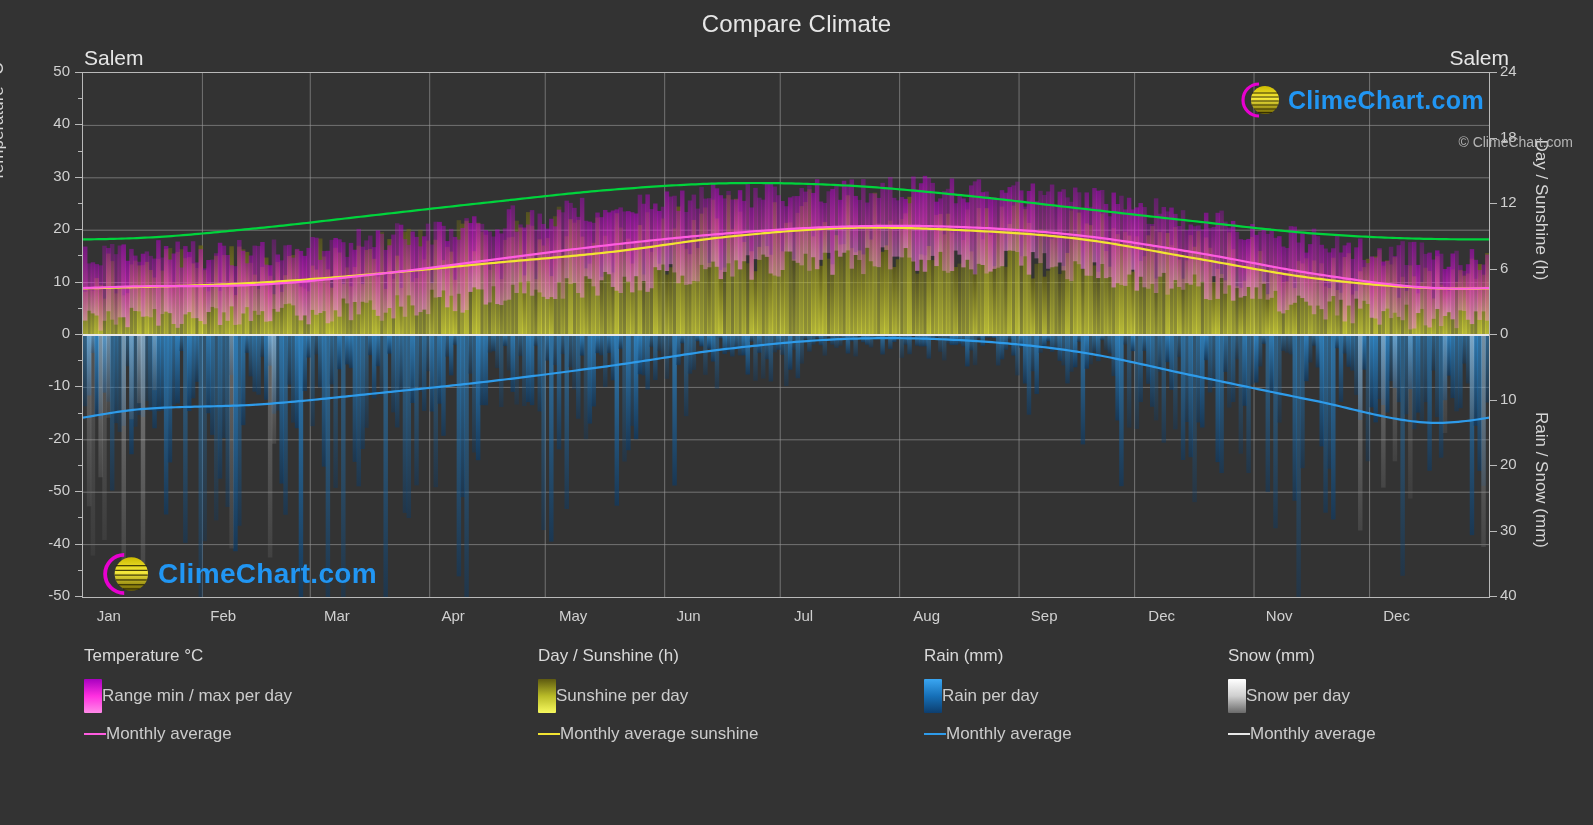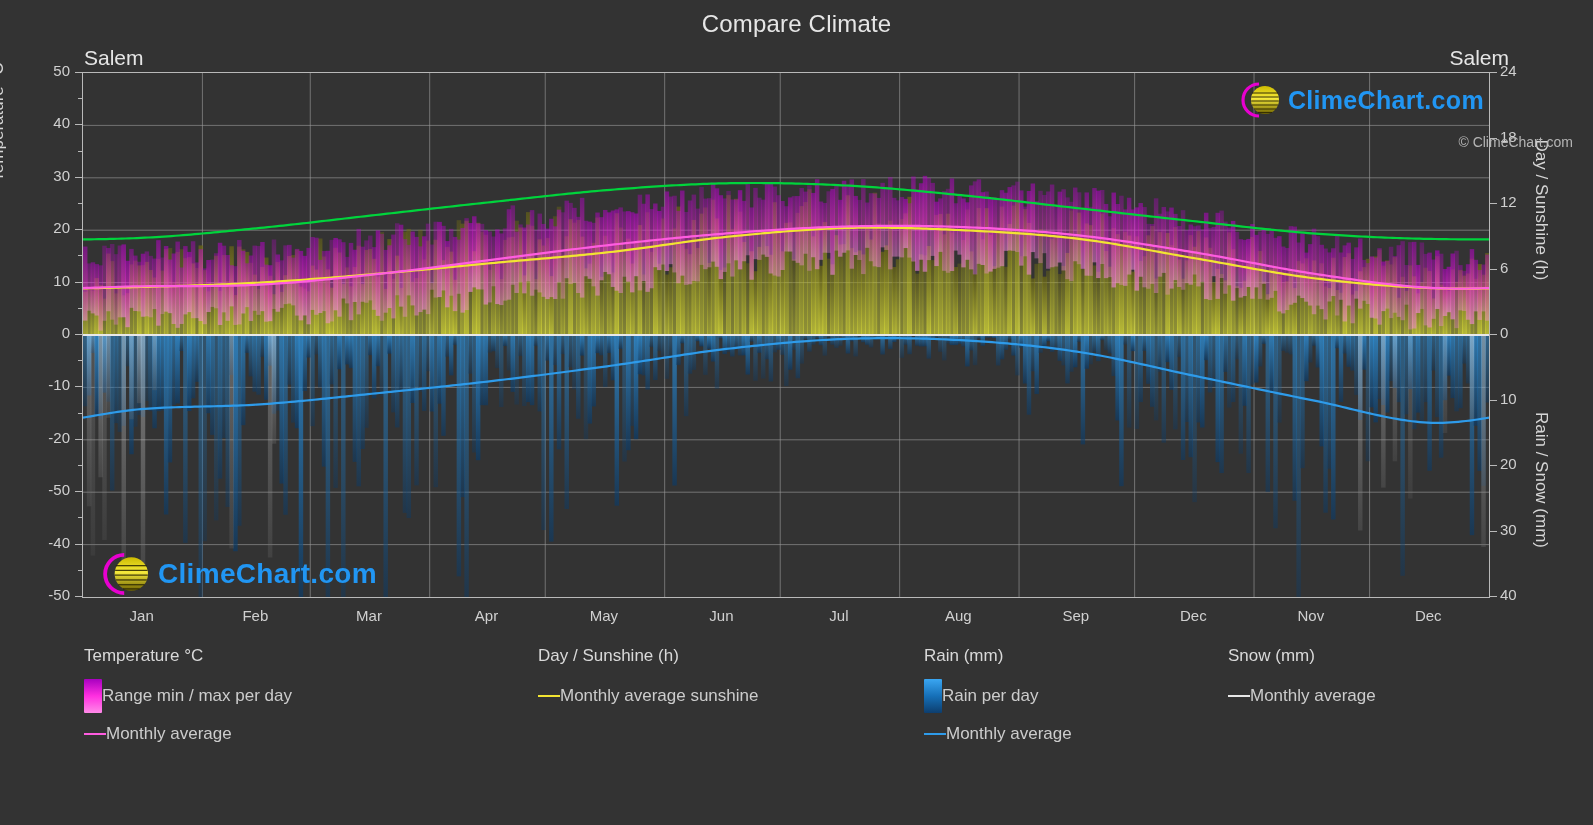--- a/index.html
+++ b/index.html
@@ -29,21 +29,21 @@
     overflow:hidden;
   }
   #plot svg{position:absolute;left:0;top:0;}
   .gridline{stroke:#9a9a9a;stroke-width:1;opacity:.62;}
   .zeroline{stroke:#e8e8e8;stroke-width:2;}
 
   
   .ytick{position:absolute;font-size:15px;color:#d0d0d0;text-align:right;width:42px;}
   .ytick-r{position:absolute;font-size:15px;color:#d0d0d0;text-align:left;width:42px;}
   .tickmark{position:absolute;background:#b9b9b9;}
-  .xtick{position:absolute;font-size:15px;color:#d0d0d0;text-align:center;width:90px;top:607px;}
+  .xtick{position:absolute;font-size:15px;color:#d0d0d0;width:90px;top:607px;}
 
   .axis-title-left{
     position:absolute;left:-12px;top:232px;width:220px;
     transform:rotate(-90deg);transform-origin:left top;
     font-size:17px;color:#d6d6d6;text-align:center;
   }
   .axis-title-r1{
     position:absolute;left:1551px;top:100px;width:220px;
     transform:rotate(90deg);transform-origin:left top;
     font-size:17px;color:#d6d6d6;text-align:center;
@@ -1396,20 +1396,24 @@
         <div class="lg-row">
           <div class="sw-wrap">
             <div class="sw-line" style="border-top-color: rgb(255, 92, 224);"></div>
           </div>
           <div class="lg-label">Monthly average</div>
         </div>
       </div>
       <div class="lg-col" style="left: 538px;">
         <div class="lg-head">Day / Sunshine (h)</div>
         <div class="lg-row">
+          <div class="sw-box" style="background: linear-gradient(rgb(94, 90, 16), rgb(185, 187, 40), rgb(247, 249, 94));"></div>
+          <div class="lg-label">Sunshine per day</div>
+        </div>
+        <div class="lg-row">
           <div class="sw-wrap">
             <div class="sw-line" style="border-top-color: rgb(242, 228, 50);"></div>
           </div>
           <div class="lg-label">Monthly average sunshine</div>
         </div>
       </div>
       <div class="lg-col" style="left: 924px;">
         <div class="lg-head">Rain (mm)</div>
         <div class="lg-row">
           <div class="sw-box" style="background: linear-gradient(rgb(58, 166, 242), rgb(22, 112, 184), rgb(13, 62, 110));"></div>
@@ -1418,20 +1422,24 @@
         <div class="lg-row">
           <div class="sw-wrap">
             <div class="sw-line" style="border-top-color: rgb(46, 155, 234);"></div>
           </div>
           <div class="lg-label">Monthly average</div>
         </div>
       </div>
       <div class="lg-col" style="left: 1228px;">
         <div class="lg-head">Snow (mm)</div>
         <div class="lg-row">
+          <div class="sw-box" style="background: linear-gradient(rgb(255, 255, 255), rgb(207, 207, 207), rgb(106, 106, 106));"></div>
+          <div class="lg-label">Snow per day</div>
+        </div>
+        <div class="lg-row">
           <div class="sw-wrap">
             <div class="sw-line" style="border-top-color: rgb(232, 232, 232);"></div>
           </div>
           <div class="lg-label">Monthly average</div>
         </div>
       </div>
     </div>
   <div class="copyright">© ClimeChart.com</div>
 
 </div>

